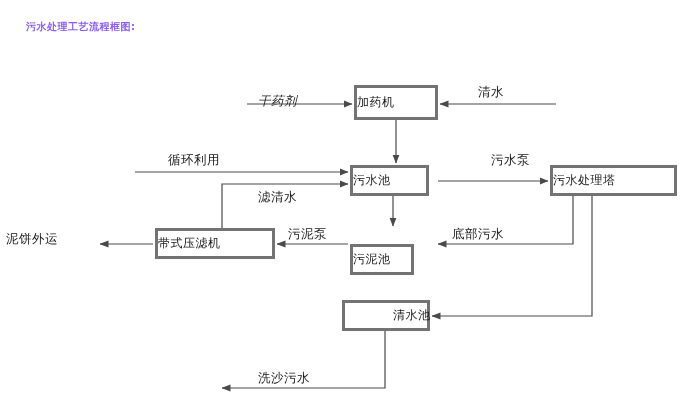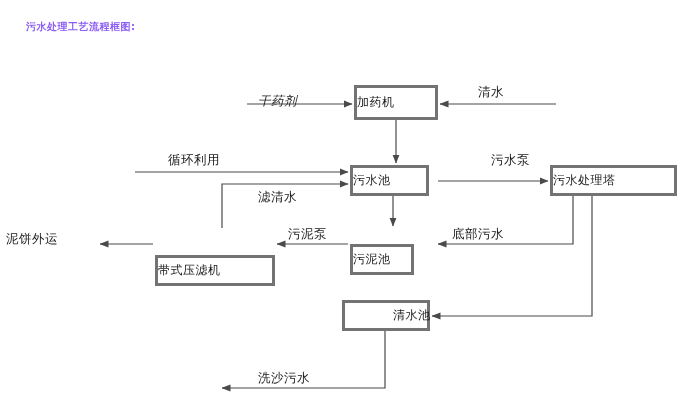--- a/index.html
+++ b/index.html
@@ -109,21 +109,21 @@
   </div>
 
   <div class="node" style="left:350px;top:165px;width:79px;height:31px;">
     <span>污水池</span>
   </div>
 
   <div class="node" style="left:550px;top:165px;width:127px;height:31px;">
     <span>污水处理塔</span>
   </div>
 
-  <div class="node" style="left:155px;top:228px;width:120px;height:31px;margin-top:27px;">
+  <div class="node" style="left:155px;top:228px;width:120px;height:31px;">
     <span>带式压滤机</span>
   </div>
 
   <div class="node" style="left:350px;top:244px;width:64px;height:31px;font-family:Liberation Serif, serif;">
     <span>污泥池</span>
   </div>
 
   <div class="node" style="left:342px;top:300px;width:88px;height:31px;padding-left:48px;">
     <span>清水池</span>
   </div>

